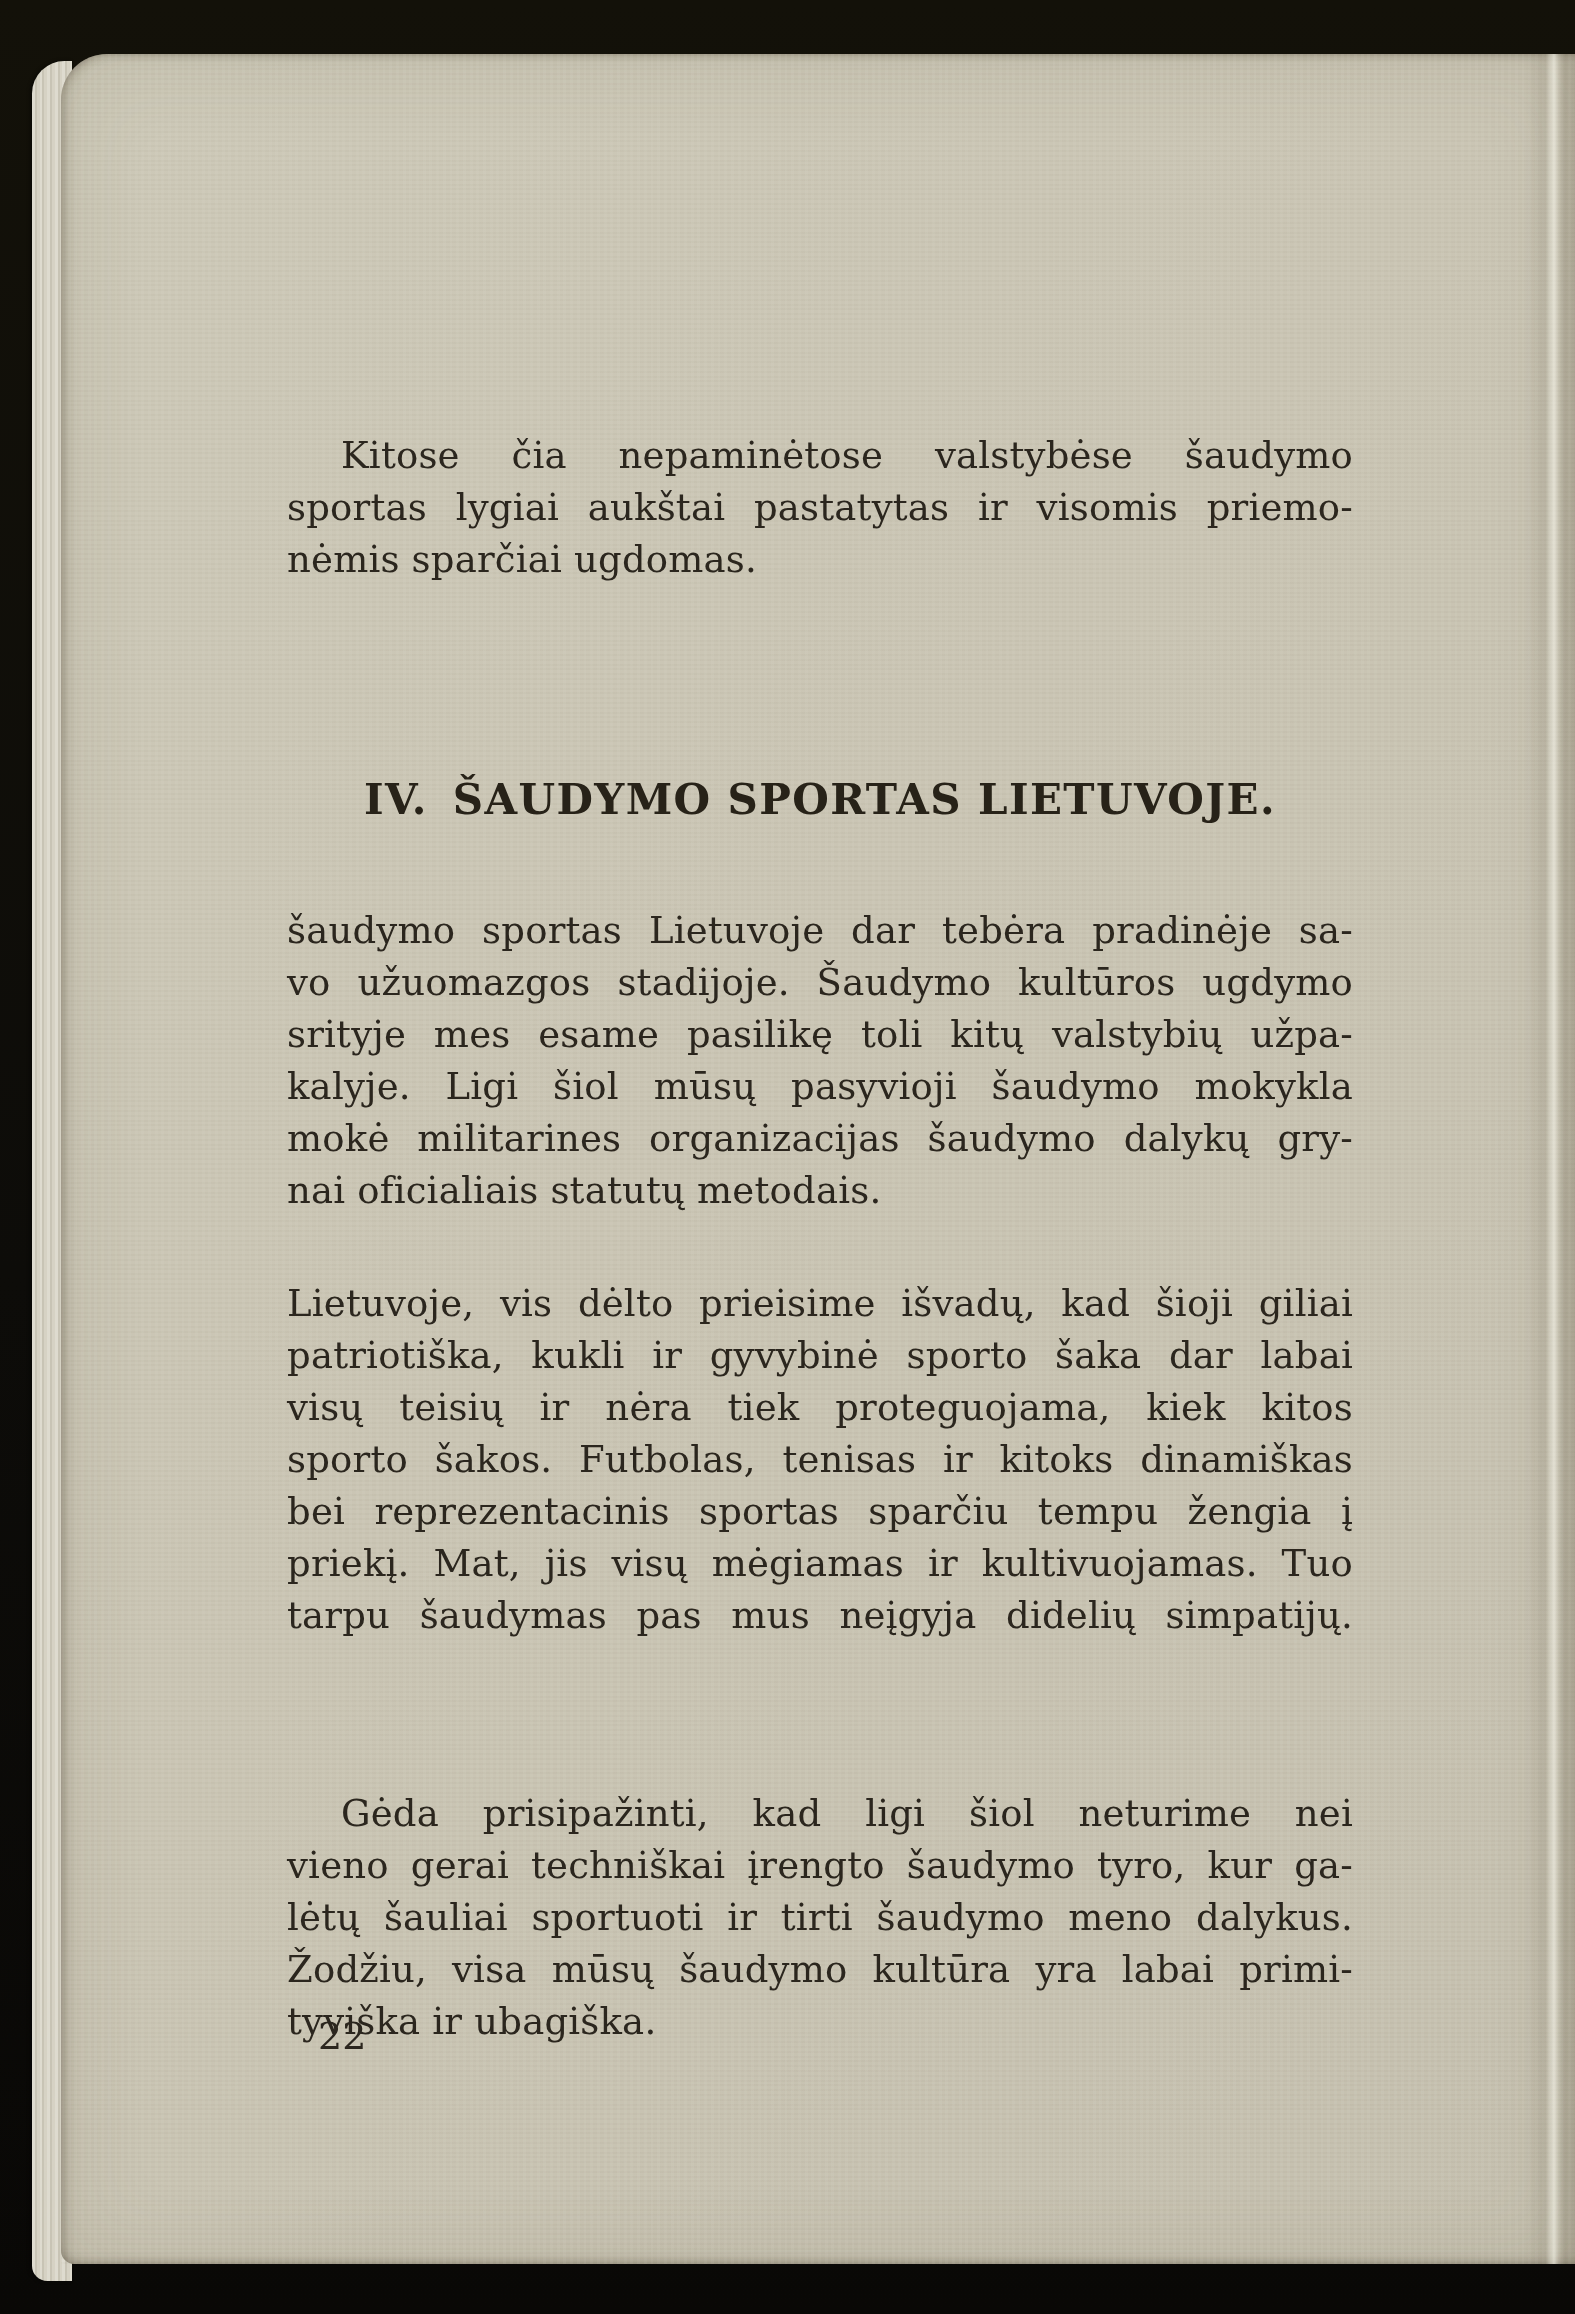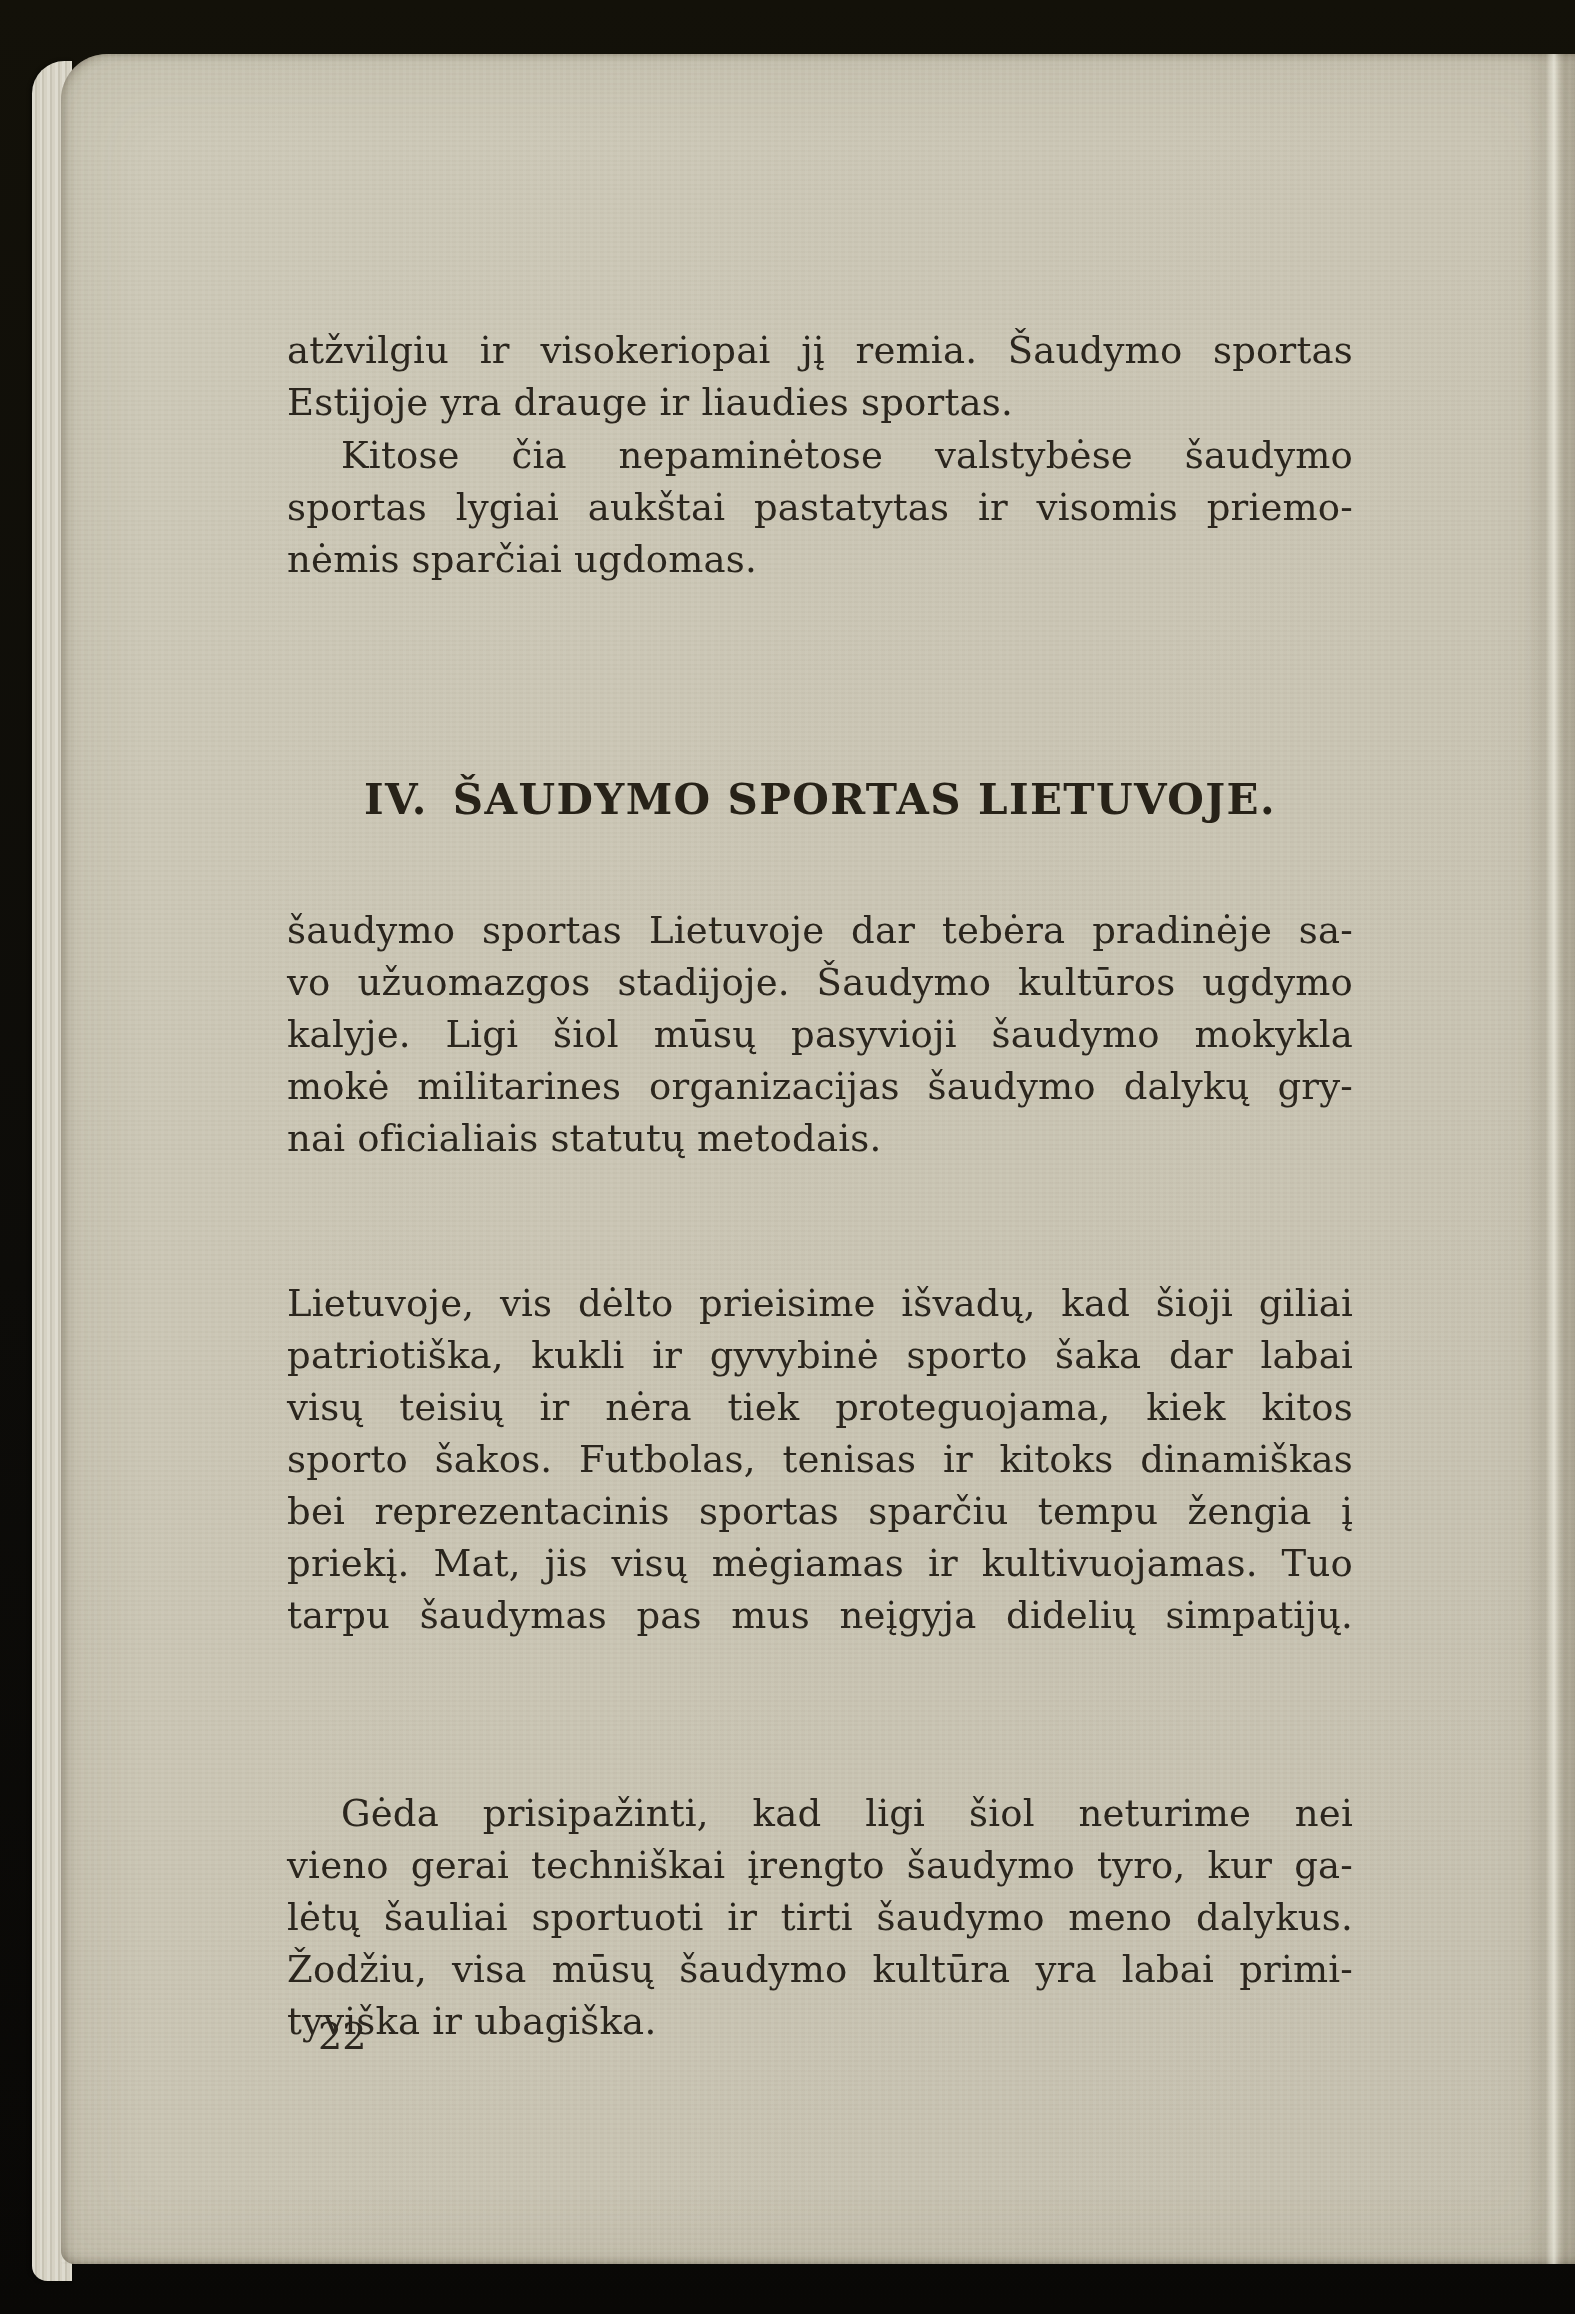--- a/index.html
+++ b/index.html
@@ -146,38 +146,35 @@
 <div class="scan">
 
   <div class="page-edge"></div>
 
   <div class="paper">
 
     <div class="gutter"></div>
 
     <div class="textcol">
 
-      <div class="para" id="para-0">
-          <div class="line">atžvilgiu ir visokeriopai jį remia. Šaudymo sportas</div>
-          <div class="line last">Estijoje yra drauge ir liaudies sportas.</div>
-        </div>
 
       <div class="para" id="para-1">
           <div class="line indent">Kitose čia nepaminėtose valstybėse šaudymo</div>
           <div class="line">sportas lygiai aukštai pastatytas ir visomis priemo-</div>
           <div class="line last">nėmis sparčiai ugdomas.</div>
         </div>
 
       <h2 class="heading">
         <span class="section-number">IV.</span><span>ŠAUDYMO SPORTAS LIETUVOJE.</span>
       </h2>
 
       <div class="para" id="para-2">
           <div class="line">šaudymo sportas Lietuvoje dar tebėra pradinėje sa-</div>
           <div class="line">vo užuomazgos stadijoje. Šaudymo kultūros ugdymo</div>
+          <div class="line">srityje mes esame pasilikę toli kitų valstybių užpa-</div>
           <div class="line">kalyje. Ligi šiol mūsų pasyvioji šaudymo mokykla</div>
           <div class="line">mokė militarines organizacijas šaudymo dalykų gry-</div>
           <div class="line last">nai oficialiais statutų metodais.</div>
         </div>
 
       <div class="para" id="para-3">
           <div class="line">Lietuvoje, vis dėlto prieisime išvadų, kad šioji giliai</div>
           <div class="line">patriotiška, kukli ir gyvybinė sporto šaka dar labai</div>
           <div class="line">visų teisių ir nėra tiek proteguojama, kiek kitos</div>
           <div class="line">sporto šakos. Futbolas, tenisas ir kitoks dinamiškas</div>

